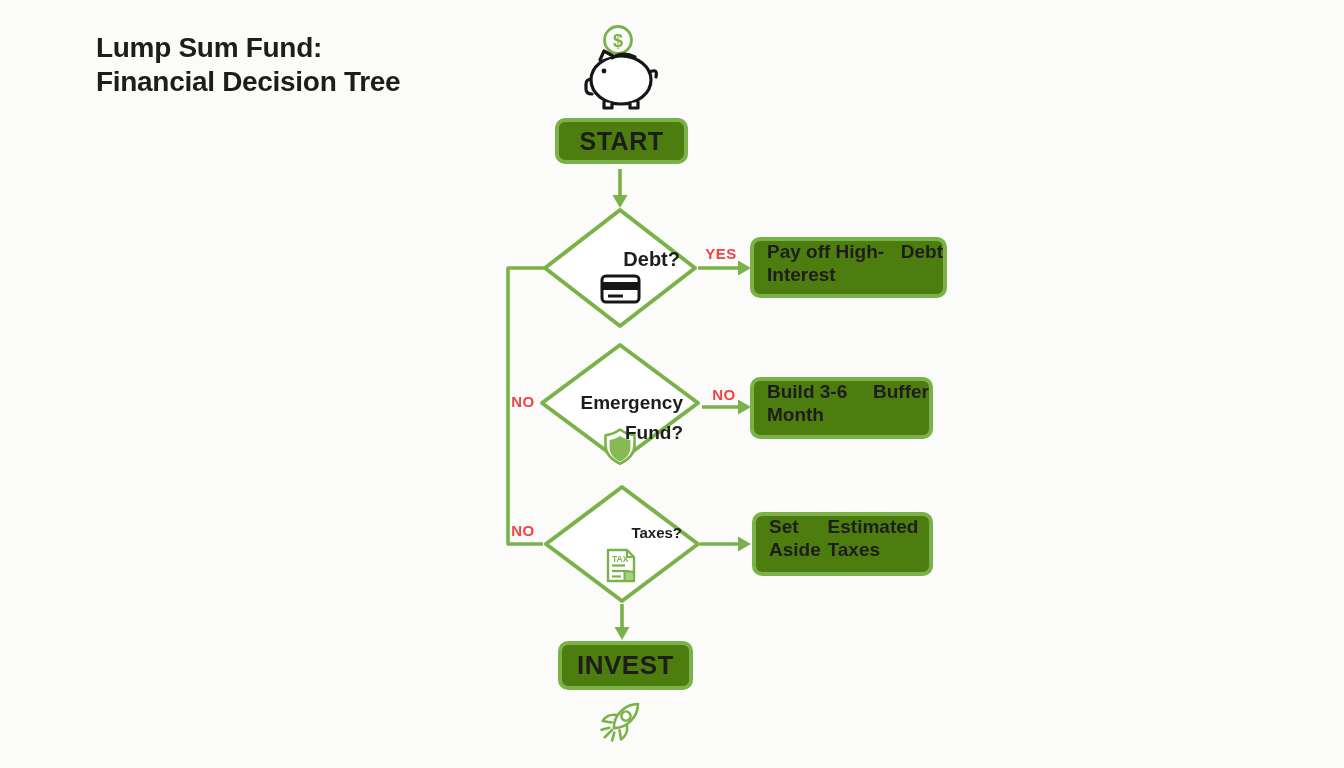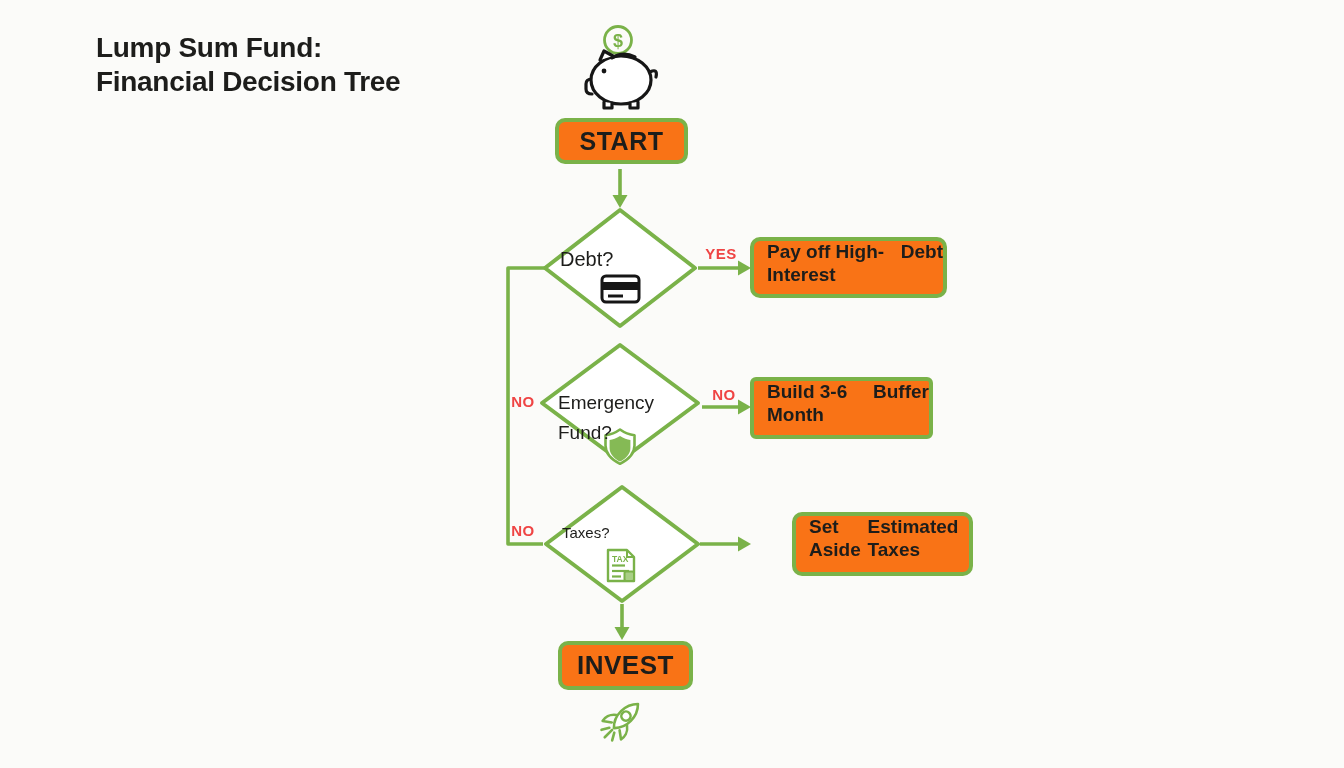--- a/index.html
+++ b/index.html
@@ -10,32 +10,32 @@
     color:#1d1d1b;
   }
   .abs{position:absolute;}
   svg{position:absolute;left:0;top:0;}
   .title{
     left:96px;top:31px;font-size:28px;font-weight:700;line-height:34px;
     letter-spacing:-0.3px;color:#1d1d1b;
   }
   .title span{display:block;}
   .node-box{
-    box-sizing:border-box;background:#f97316;border:4px solid #7ab249;
+    box-sizing:border-box;background:#4d7c0f;border:4px solid #7ab249;
     border-radius:10px;display:flex;align-items:center;justify-content:center;
     font-weight:700;color:#1d1d1b;
   }
   .terminal{font-size:25px;letter-spacing:0.5px;}
   .action{
     align-items:flex-start;justify-content:center;flex-direction:row;
     font-size:19px;line-height:22.5px;padding-left:13px;
   }
   .action span{display:block;}
   .q-label{
-    text-align:left;font-weight:400;color:#1d1d1b;line-height:22px;
+    text-align:right;font-weight:700;color:#1d1d1b;line-height:22px;
   }
   .q-label span{display:block;margin-top:8px;}
   .branch-label{
     text-align:center;font-weight:700;color:#ef4444;font-size:15px;letter-spacing:0.5px;
   }
 </style>
 </head>
 <body>
 
 <div class="stage">
@@ -145,30 +145,30 @@
 
   <div class="abs branch-label" style="left:505px;top:393px;width:36px;">NO</div>
 
   <div class="abs q-label" style="left:558px;top:384px;width:125px;font-size:19px;">
     <span>Emergency</span>
     <span>Fund?</span>
   </div>
 
   <div class="abs branch-label" style="left:703px;top:386px;width:42px;">NO</div>
 
-  <div class="abs node-box action" style="left:750px;top:377px;width:183px;height:62px;border-radius:6px;">
+  <div class="abs node-box action" style="left:750px;top:377px;width:183px;height:62px;">
     <span>Build 3-6 Month</span>
     <span>Buffer</span>
   </div>
 
   <div class="abs branch-label" style="left:505px;top:522px;width:36px;">NO</div>
 
   <div class="abs q-label" style="left:562px;top:522px;width:120px;font-size:15px;">Taxes?</div>
 
-  <div class="abs node-box action" style="left:752px;top:512px;width:181px;height:64px;margin-left:40px;">
+  <div class="abs node-box action" style="left:752px;top:512px;width:181px;height:64px;">
     <span>Set Aside</span>
     <span>Estimated Taxes</span>
   </div>
 
   <div class="abs node-box terminal" style="left:558px;top:641px;width:135px;height:49px;font-size:26px;">
     <span>INVEST</span>
   </div>
 
 </div>
 

